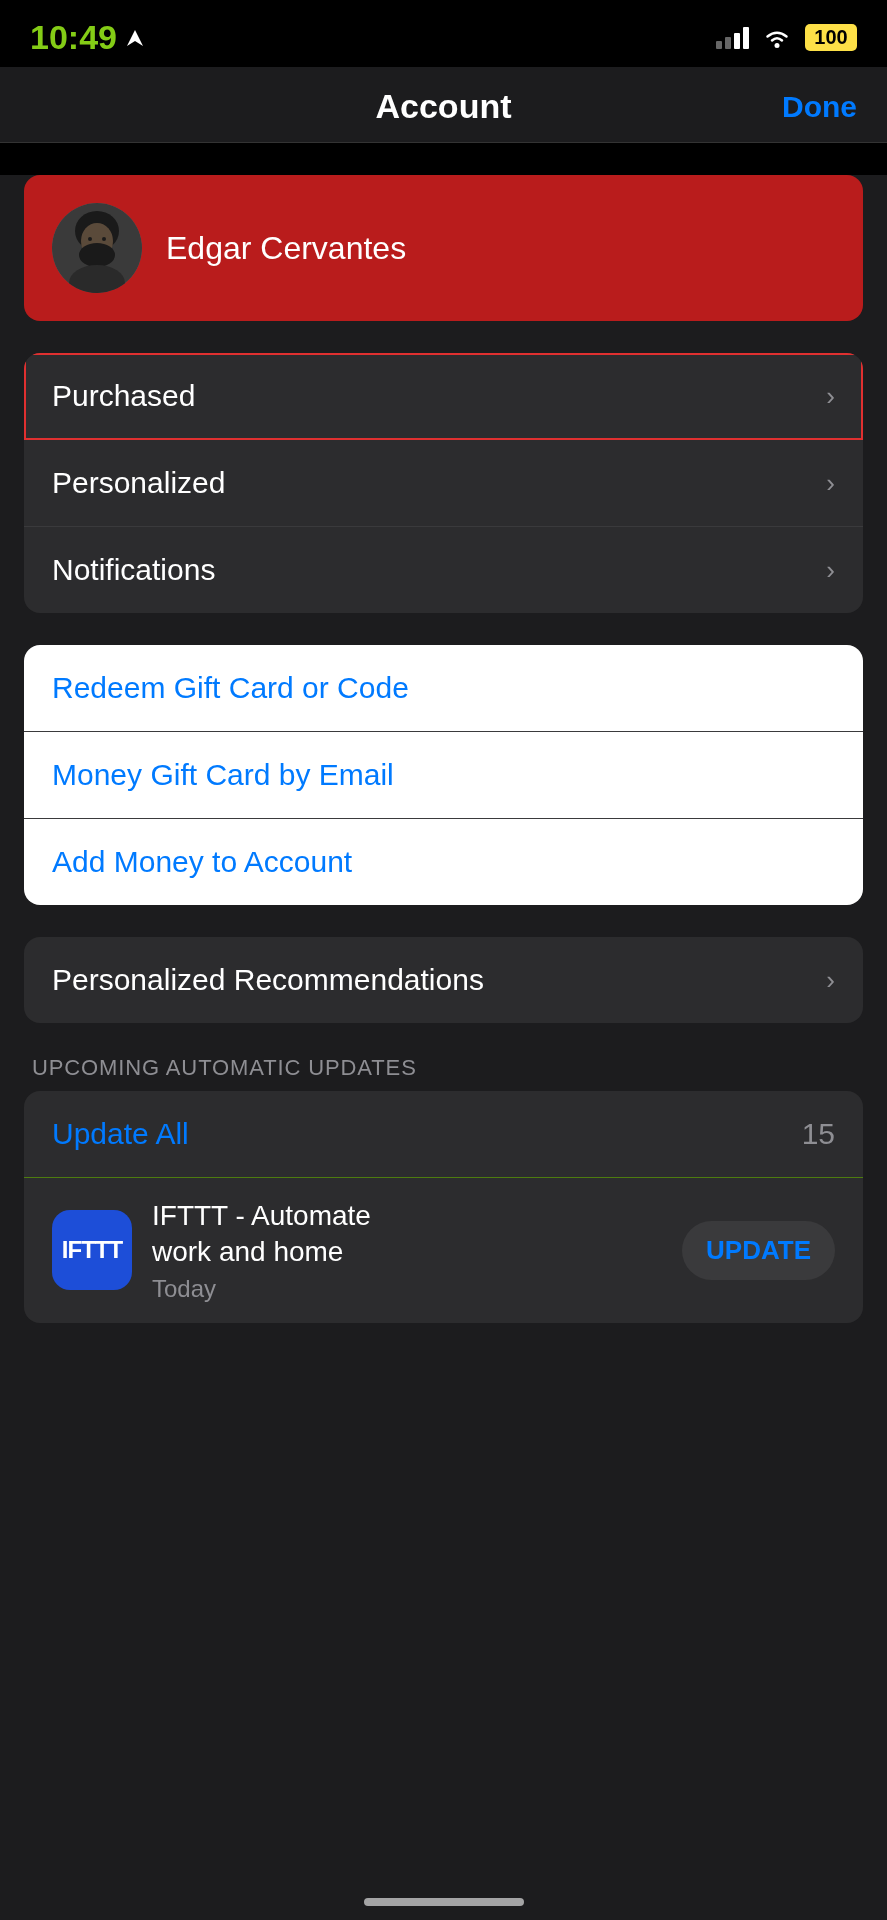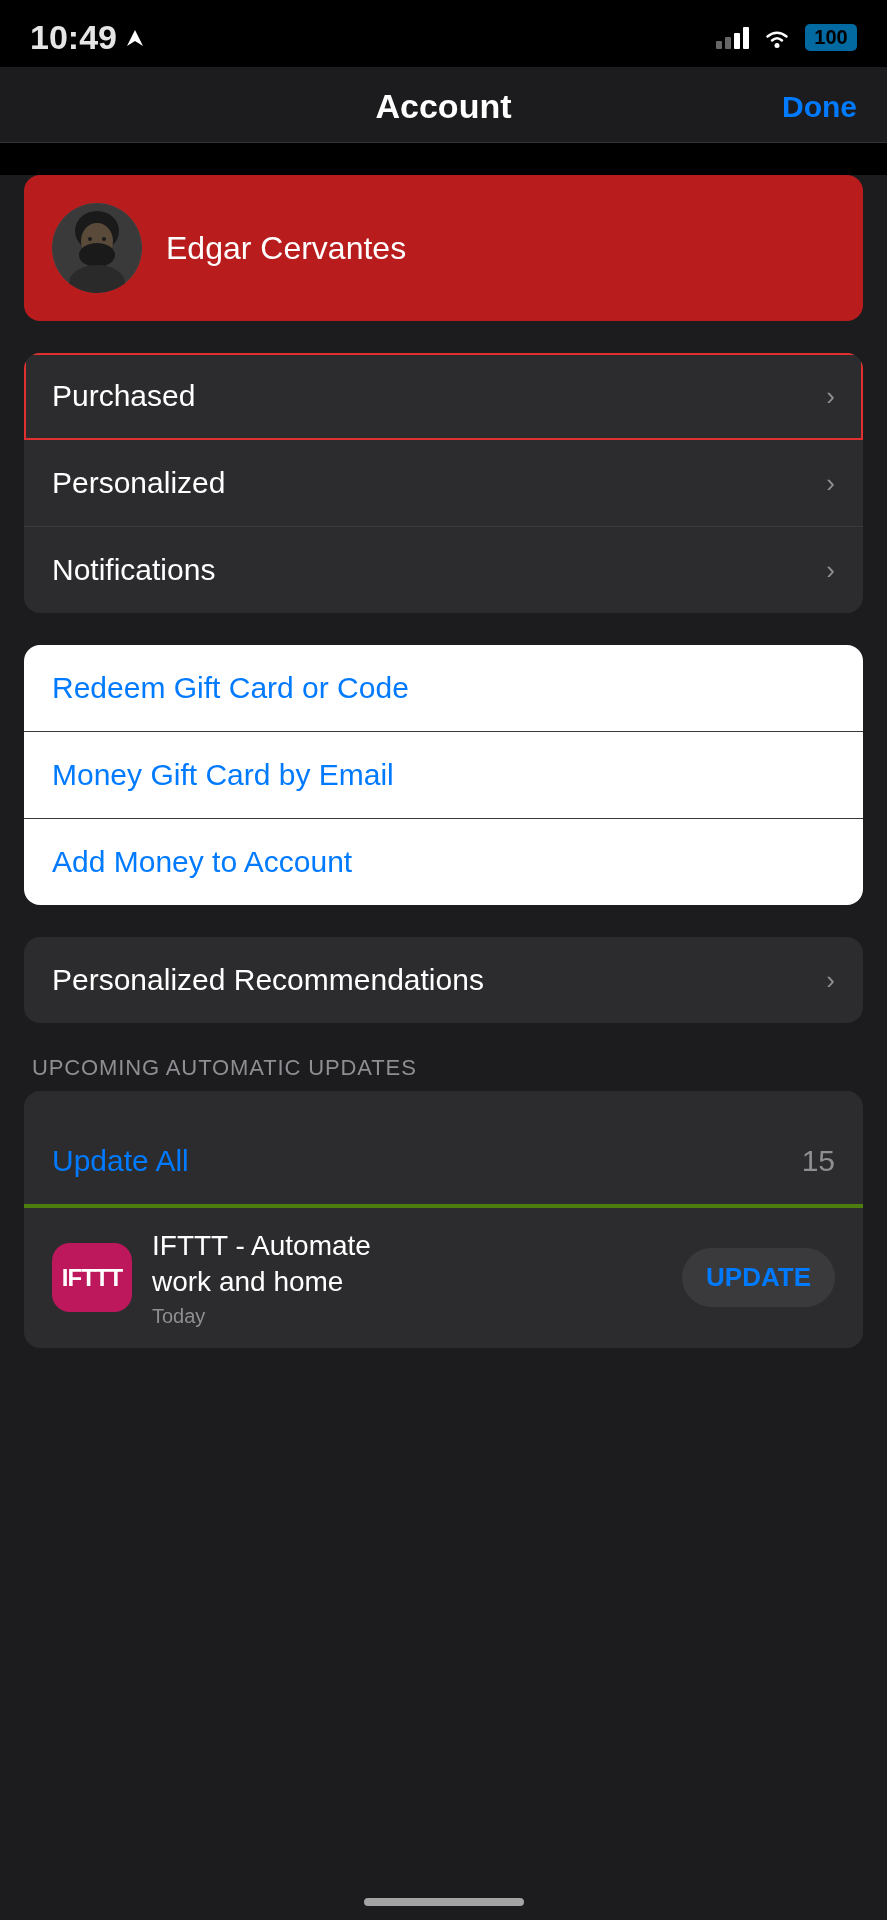--- a/index.html
+++ b/index.html
@@ -18,21 +18,21 @@
     .status-bar {
       display: flex;
       justify-content: space-between;
       align-items: center;
       padding: 18px 30px 10px 30px;
       background: #000;
     }
     .status-time {
       font-size: 34px;
       font-weight: 600;
-      color: #e5e5e5;
+      color: #84cc16;
       display: flex;
       align-items: center;
       gap: 8px;
     }
     .status-time svg {
       width: 20px;
       height: 20px;
     }
     .status-right {
       display: flex;
@@ -48,21 +48,21 @@
     .signal-bars span {
       background: #fff;
       border-radius: 1px;
       width: 6px;
     }
     .wifi-icon {
       width: 28px;
       height: 22px;
     }
     .battery {
-      background: #0369a1;
+      background: #fde047;
       border-radius: 5px;
       padding: 2px 8px;
       font-size: 20px;
       font-weight: 700;
       color: #000;
       min-width: 52px;
       text-align: center;
     }
 
     
@@ -211,45 +211,44 @@
     .updates-section {
       background: #2c2c2e;
       border-radius: 16px;
       overflow: hidden;
     }
     .update-all-row {
       display: flex;
       justify-content: space-between;
       align-items: center;
       padding: 26px 28px;
-      border-bottom: 4px solid #4d7c0f;
+      border-bottom: 1px solid #4d7c0f;
       cursor: pointer;
-      margin-top: 27px;
     }
     .update-all-text {
       font-size: 30px;
       font-weight: 400;
       color: #007aff;
     }
     .update-count {
       font-size: 30px;
       font-weight: 400;
       color: #8e8e93;
     }
     .app-row {
       display: flex;
       align-items: center;
       padding: 20px 28px;
       gap: 20px;
     }
     .app-icon {
       width: 80px;
-      height: 69px;
+      height: 80px;
       border-radius: 18px;
-      background: #be185d;
+      background: #1d4ed8;
       flex-shrink: 0;
       display: flex;
       align-items: center;
       justify-content: center;
       font-size: 24px;
       font-weight: 900;
       color: #fff;
       font-family: Arial, sans-serif;
       letter-spacing: -1px;
       text-align: right;
@@ -257,21 +256,21 @@
     .app-info {
       flex: 1;
     }
     .app-name {
       font-size: 28px;
       font-weight: 500;
       color: #fff;
       line-height: 1.3;
     }
     .app-date {
-      font-size: 20px;
+      font-size: 24px;
       color: #8e8e93;
       margin-top: 4px;
     }
     .update-btn {
       background: #3a3a3c;
       border-radius: 30px;
       padding: 14px 24px;
       font-size: 26px;
       font-weight: 600;
       color: #007aff;

